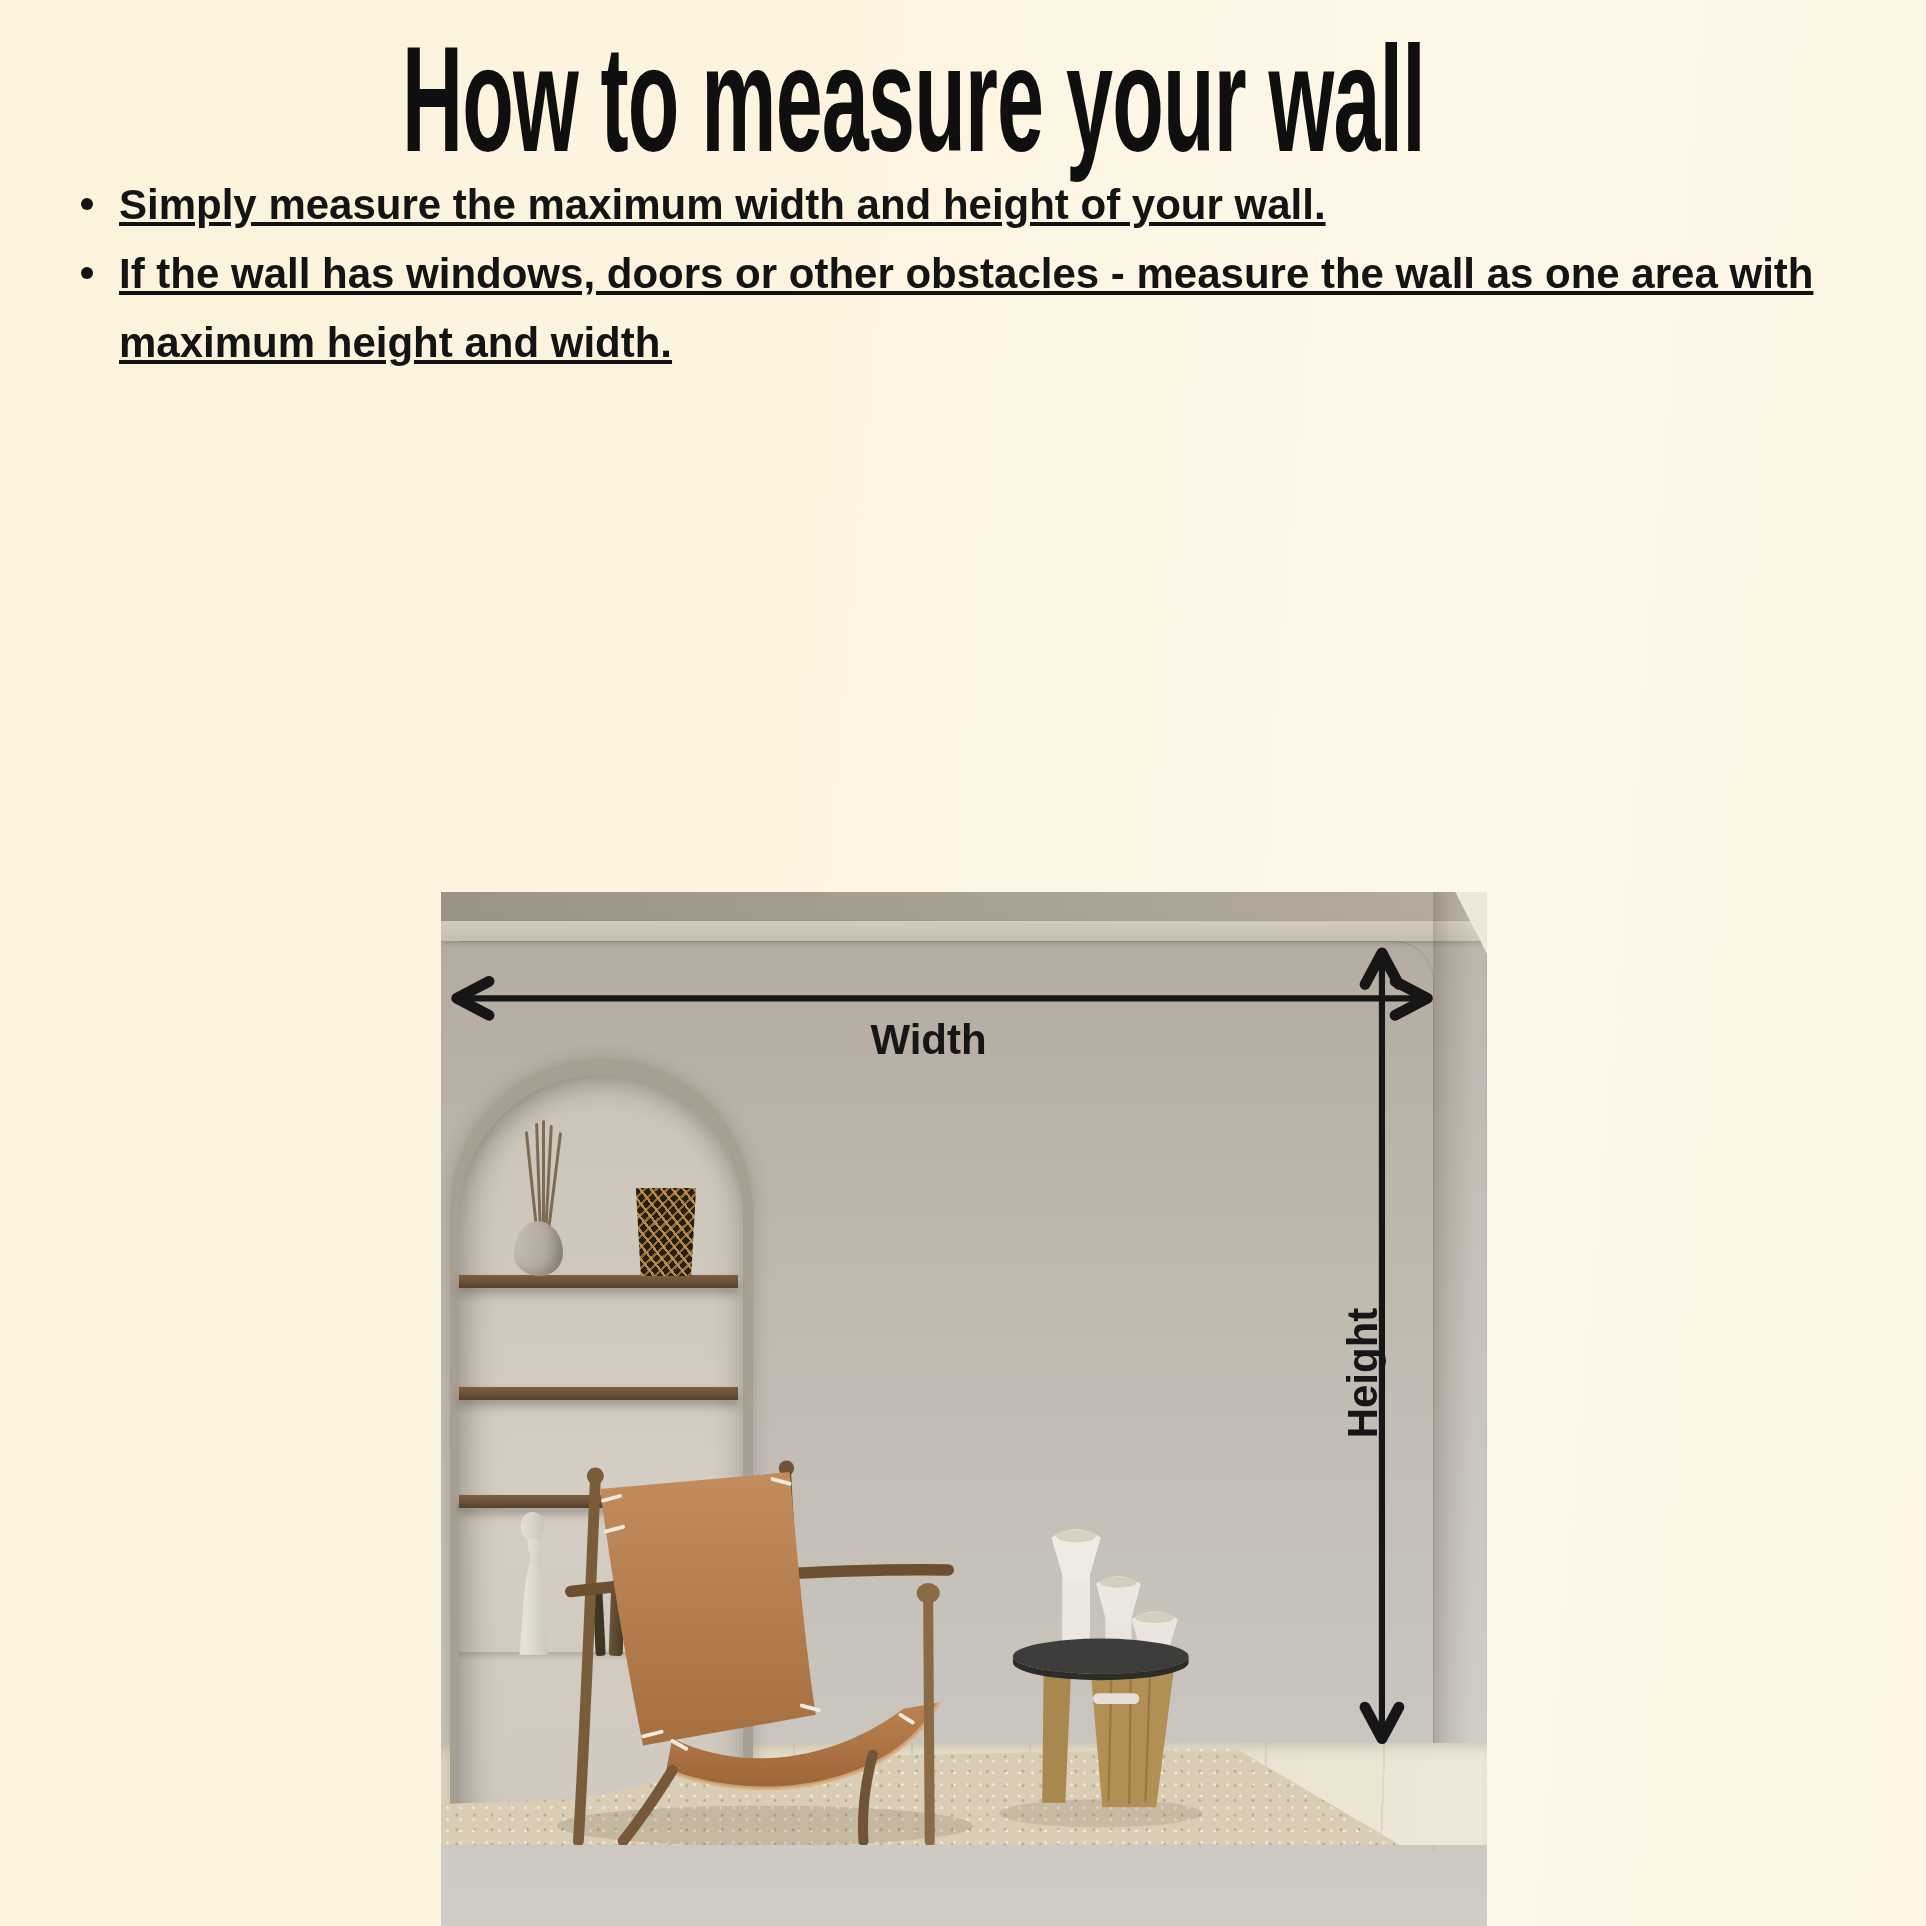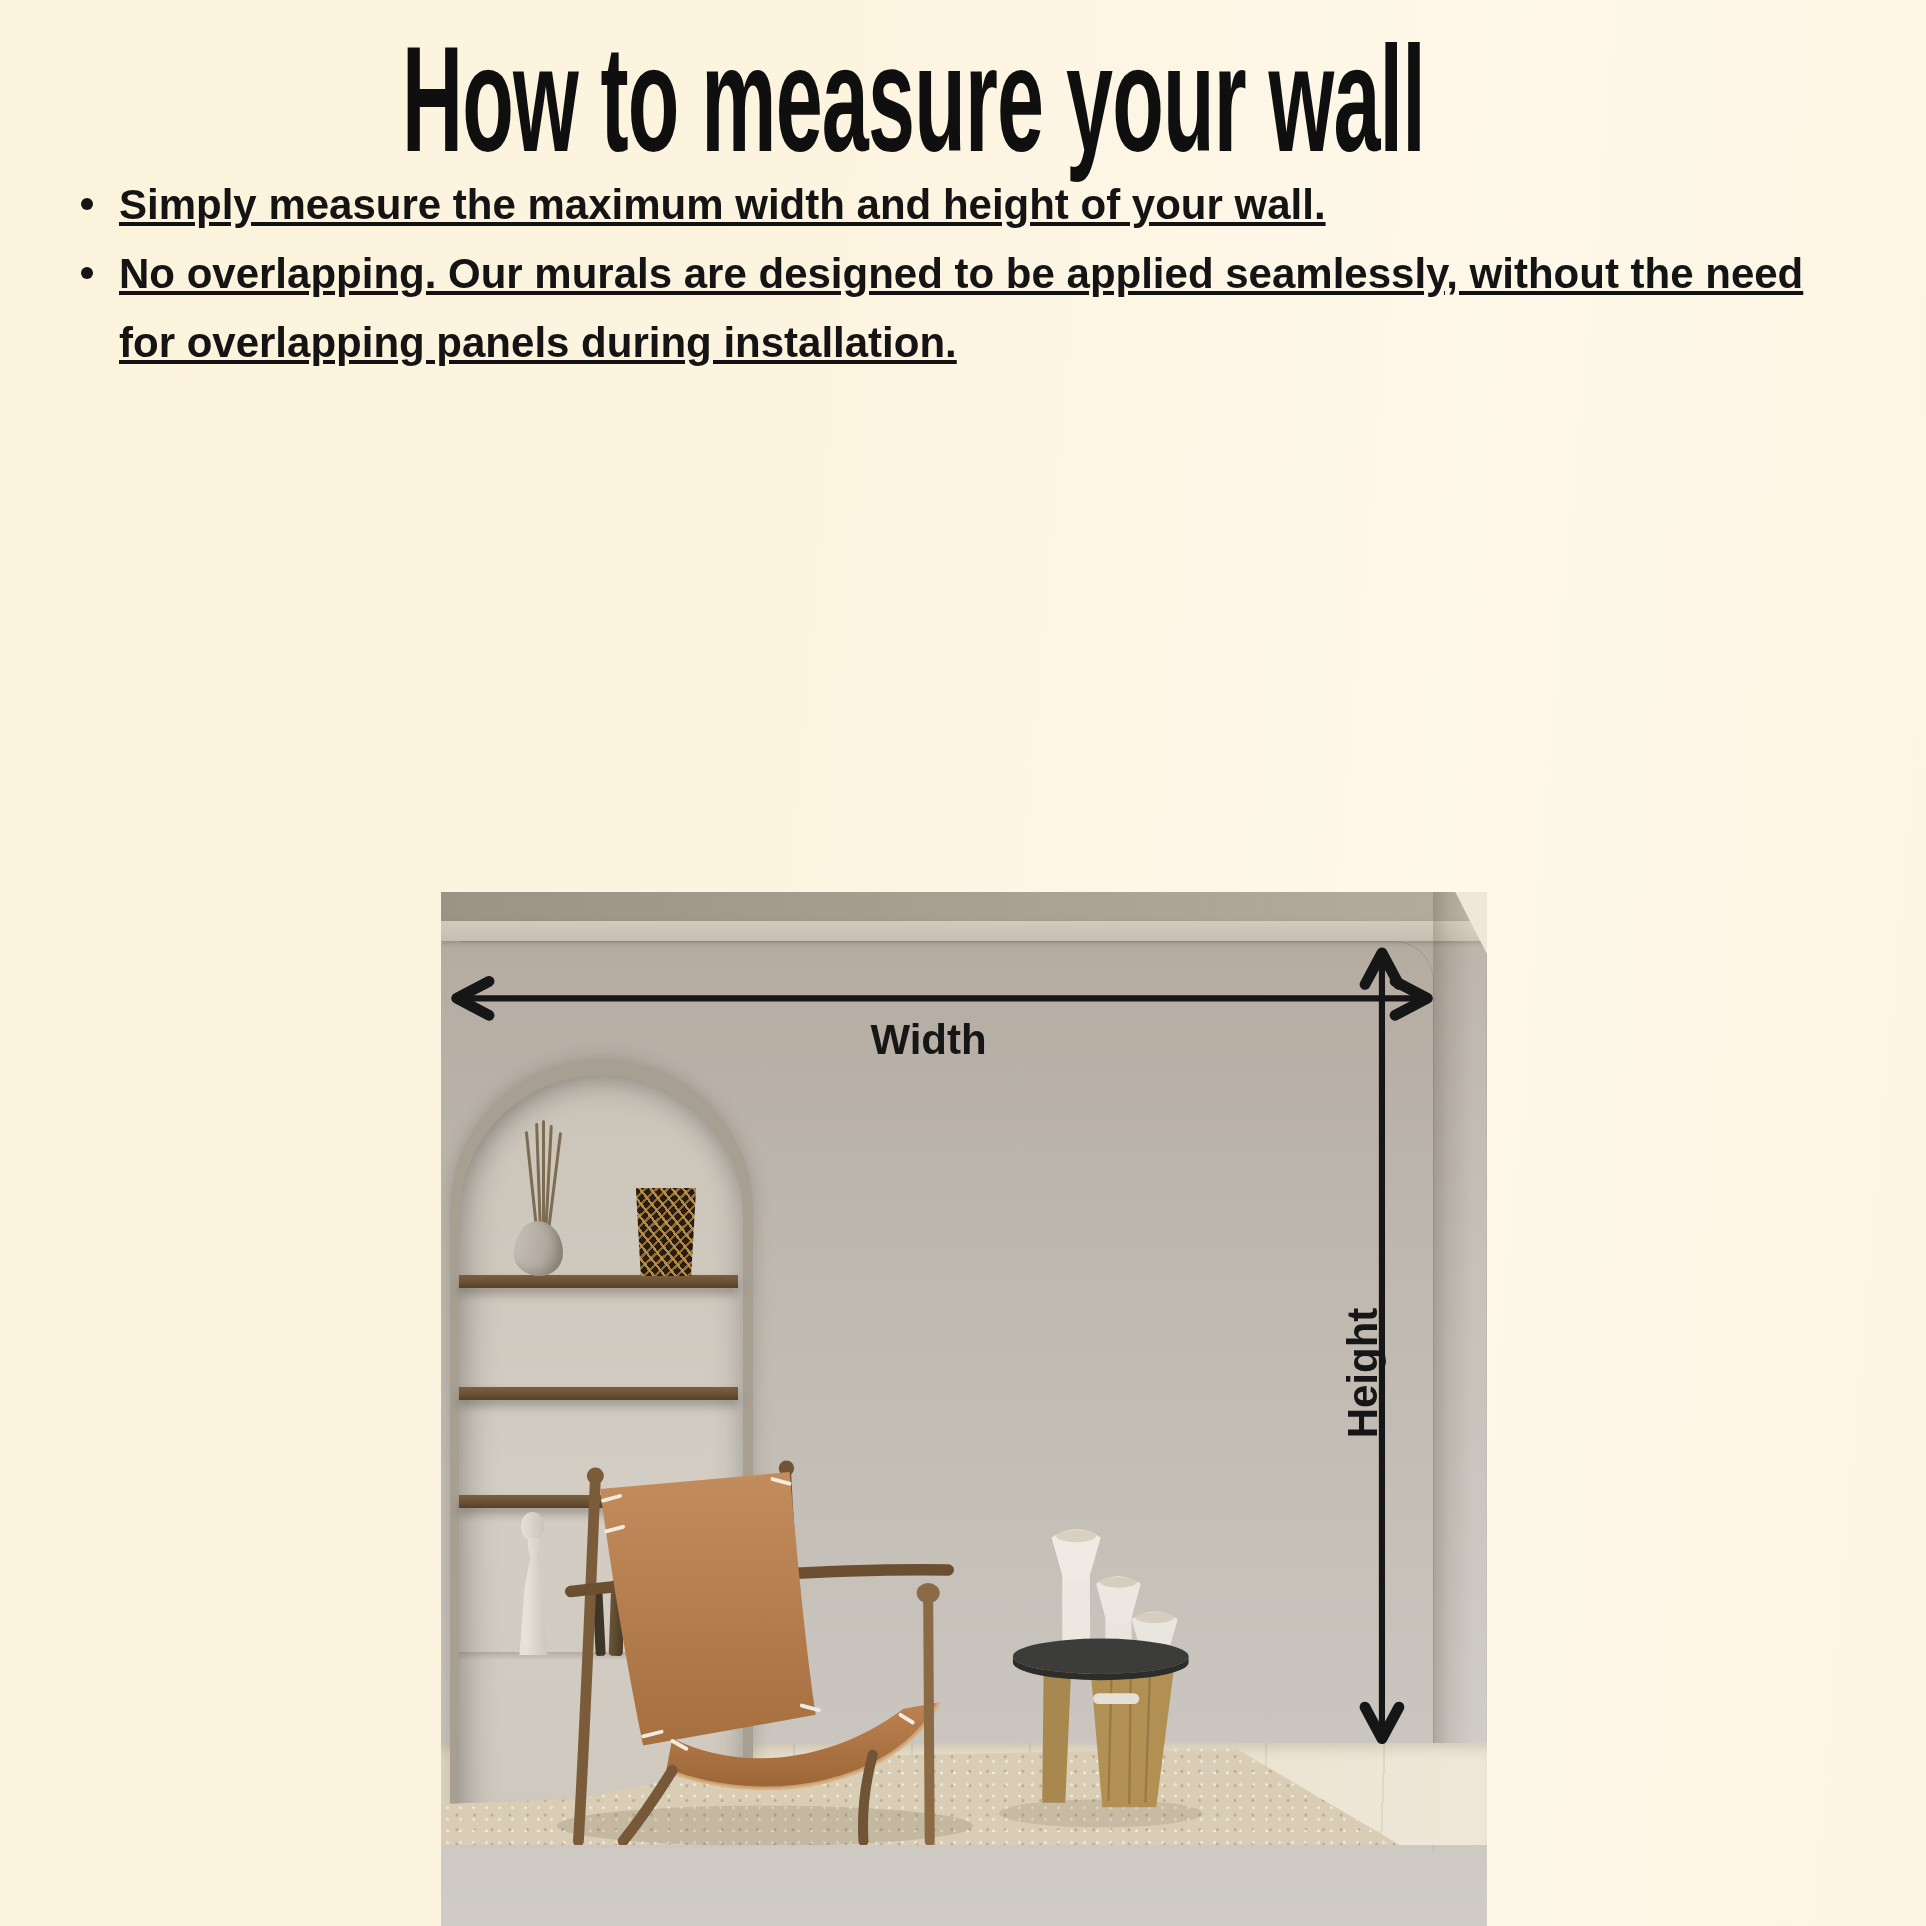--- a/index.html
+++ b/index.html
@@ -151,22 +151,22 @@
 <body>
 
 <div class="canvas">
 
   <div class="title">
     <span class="title-text">How to measure your wall</span>
   </div>
 
   <ul class="bullets">
     <li><span class="li-text">Simply measure the maximum width and height of your wall.</span></li>
-    <li><span class="li-text">No overlapping. Our murals are designed to be applied seamlessly, without the need
-for overlapping panels during installation.</span></li>
+    <li><span class="li-text">If the wall has windows, doors or other obstacles - measure the wall as one area with
+maximum height and width.</span></li>
   </ul>
 
   <div class="photo">
 
     <div class="ceiling"></div>
     <div class="molding"></div>
     <div class="panel-line"></div>
     <div class="corner-strip"></div>
     <div class="corner-wedge"></div>
     <div class="room-floor"></div>

